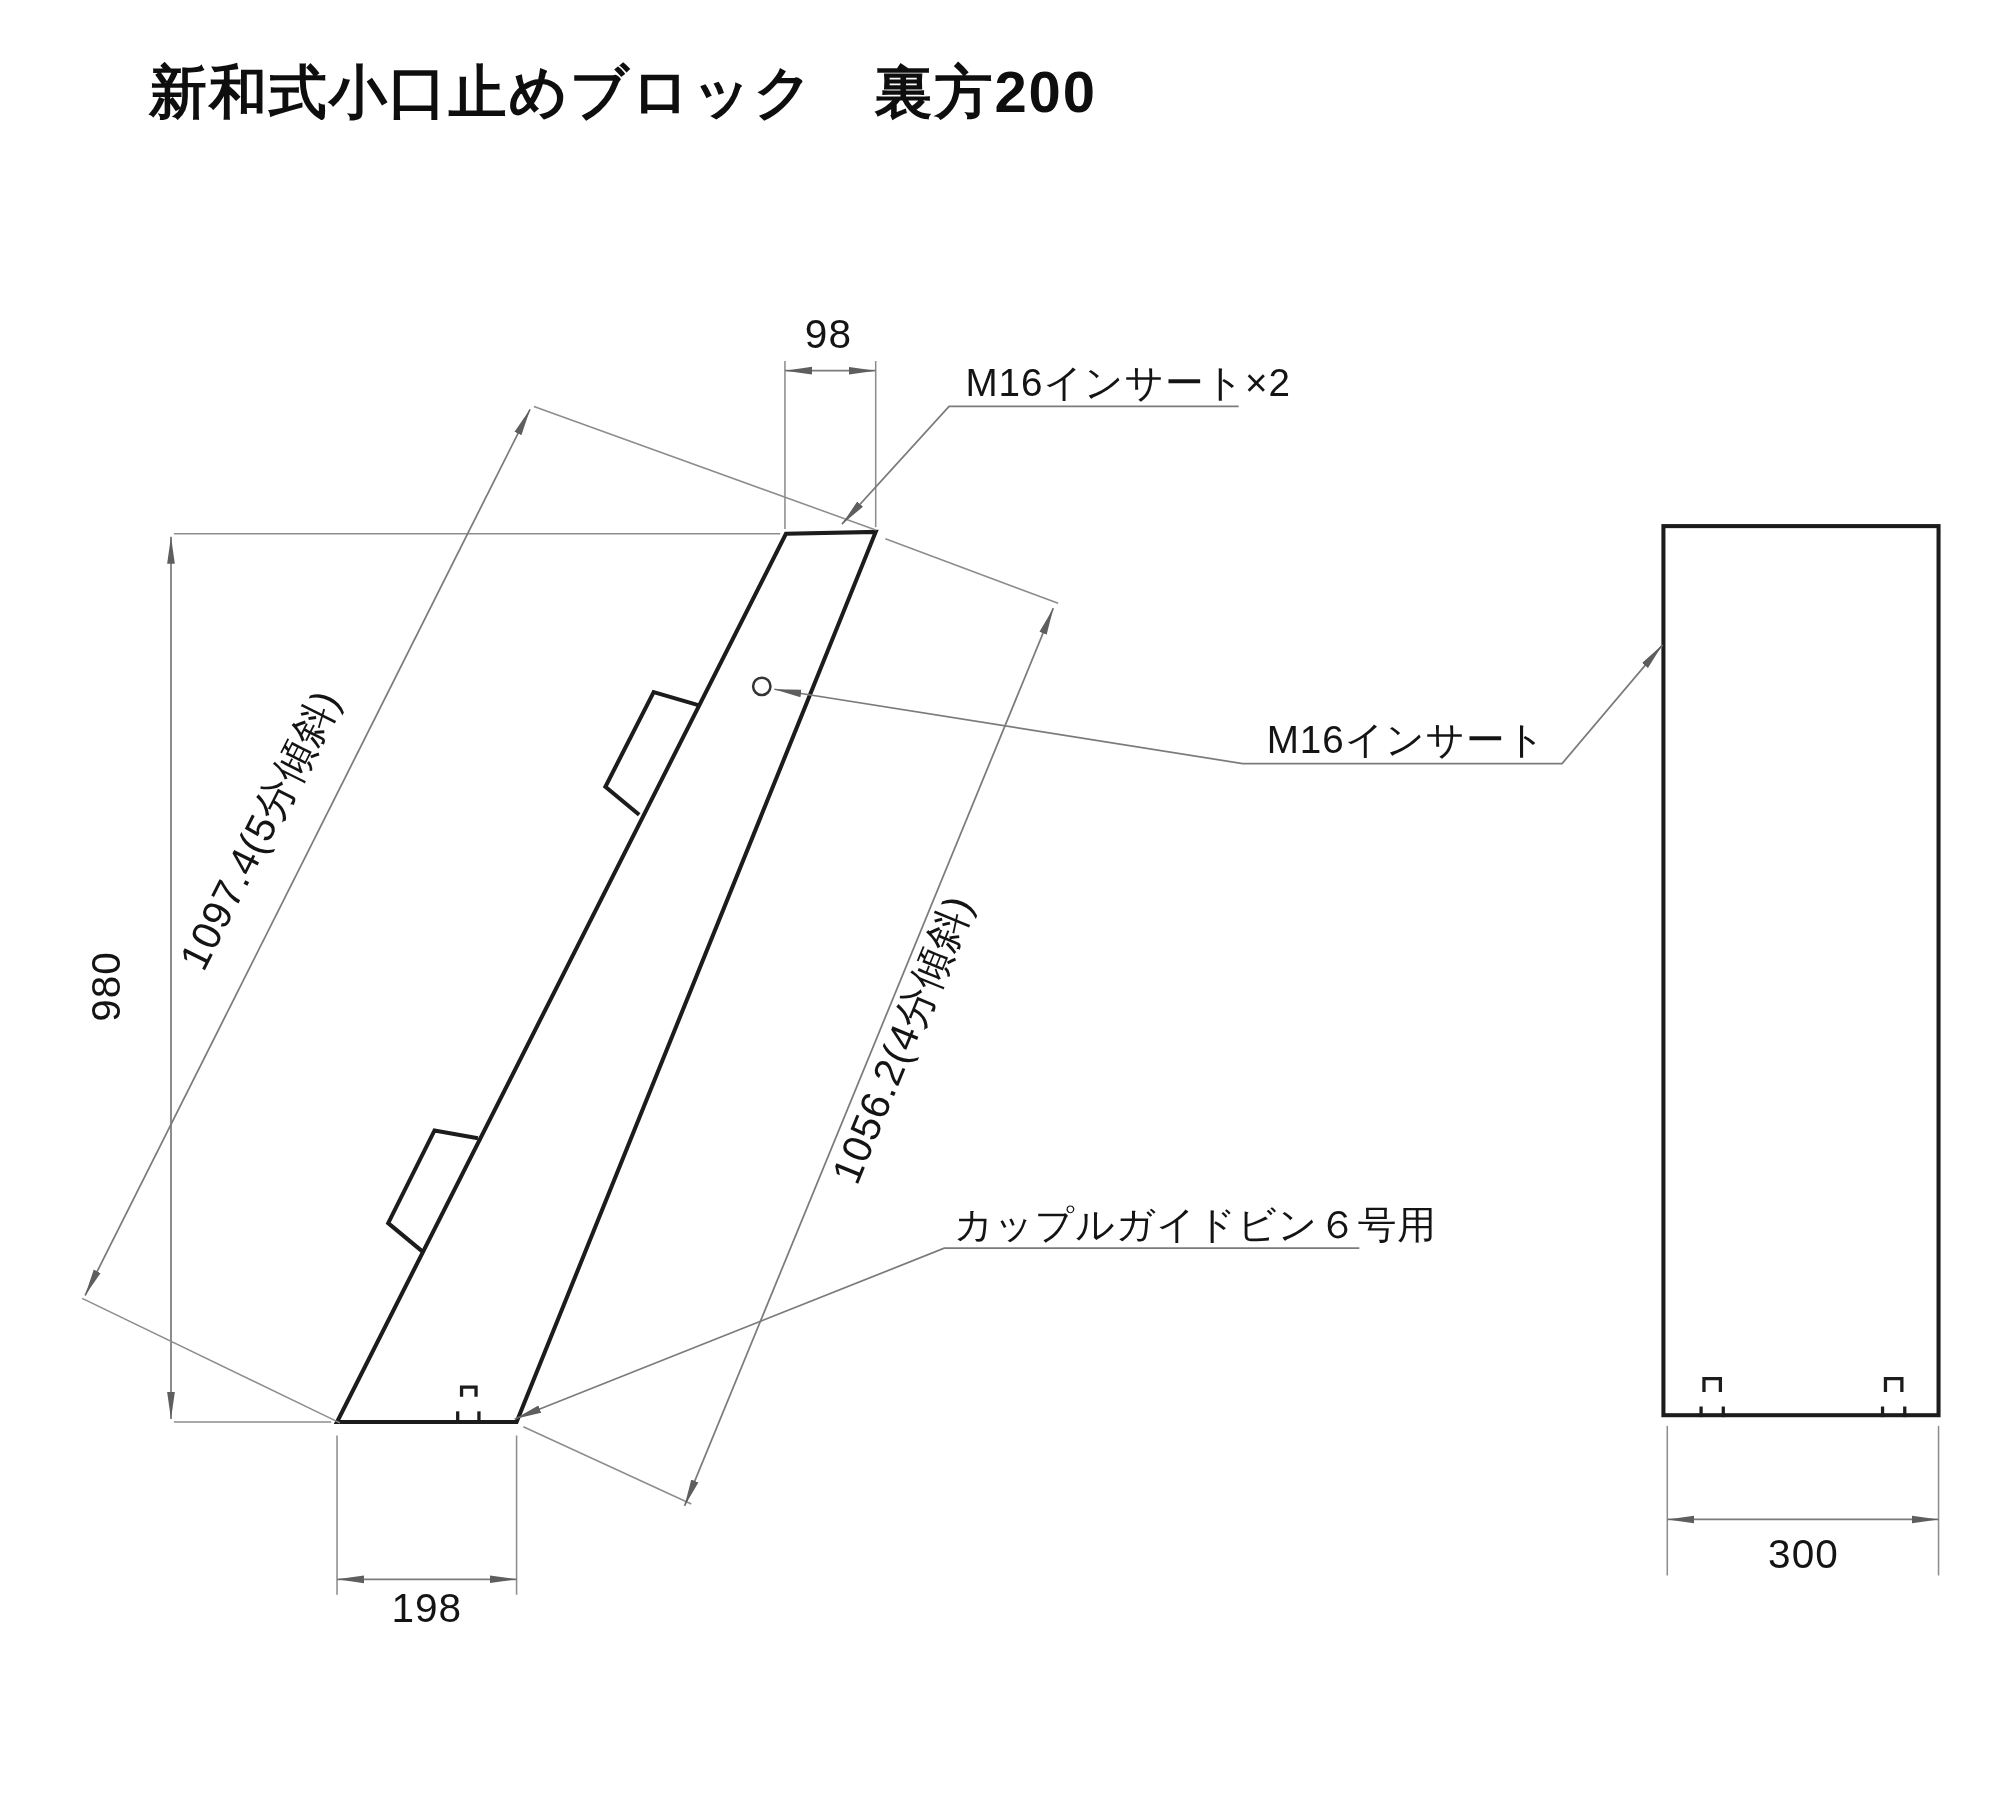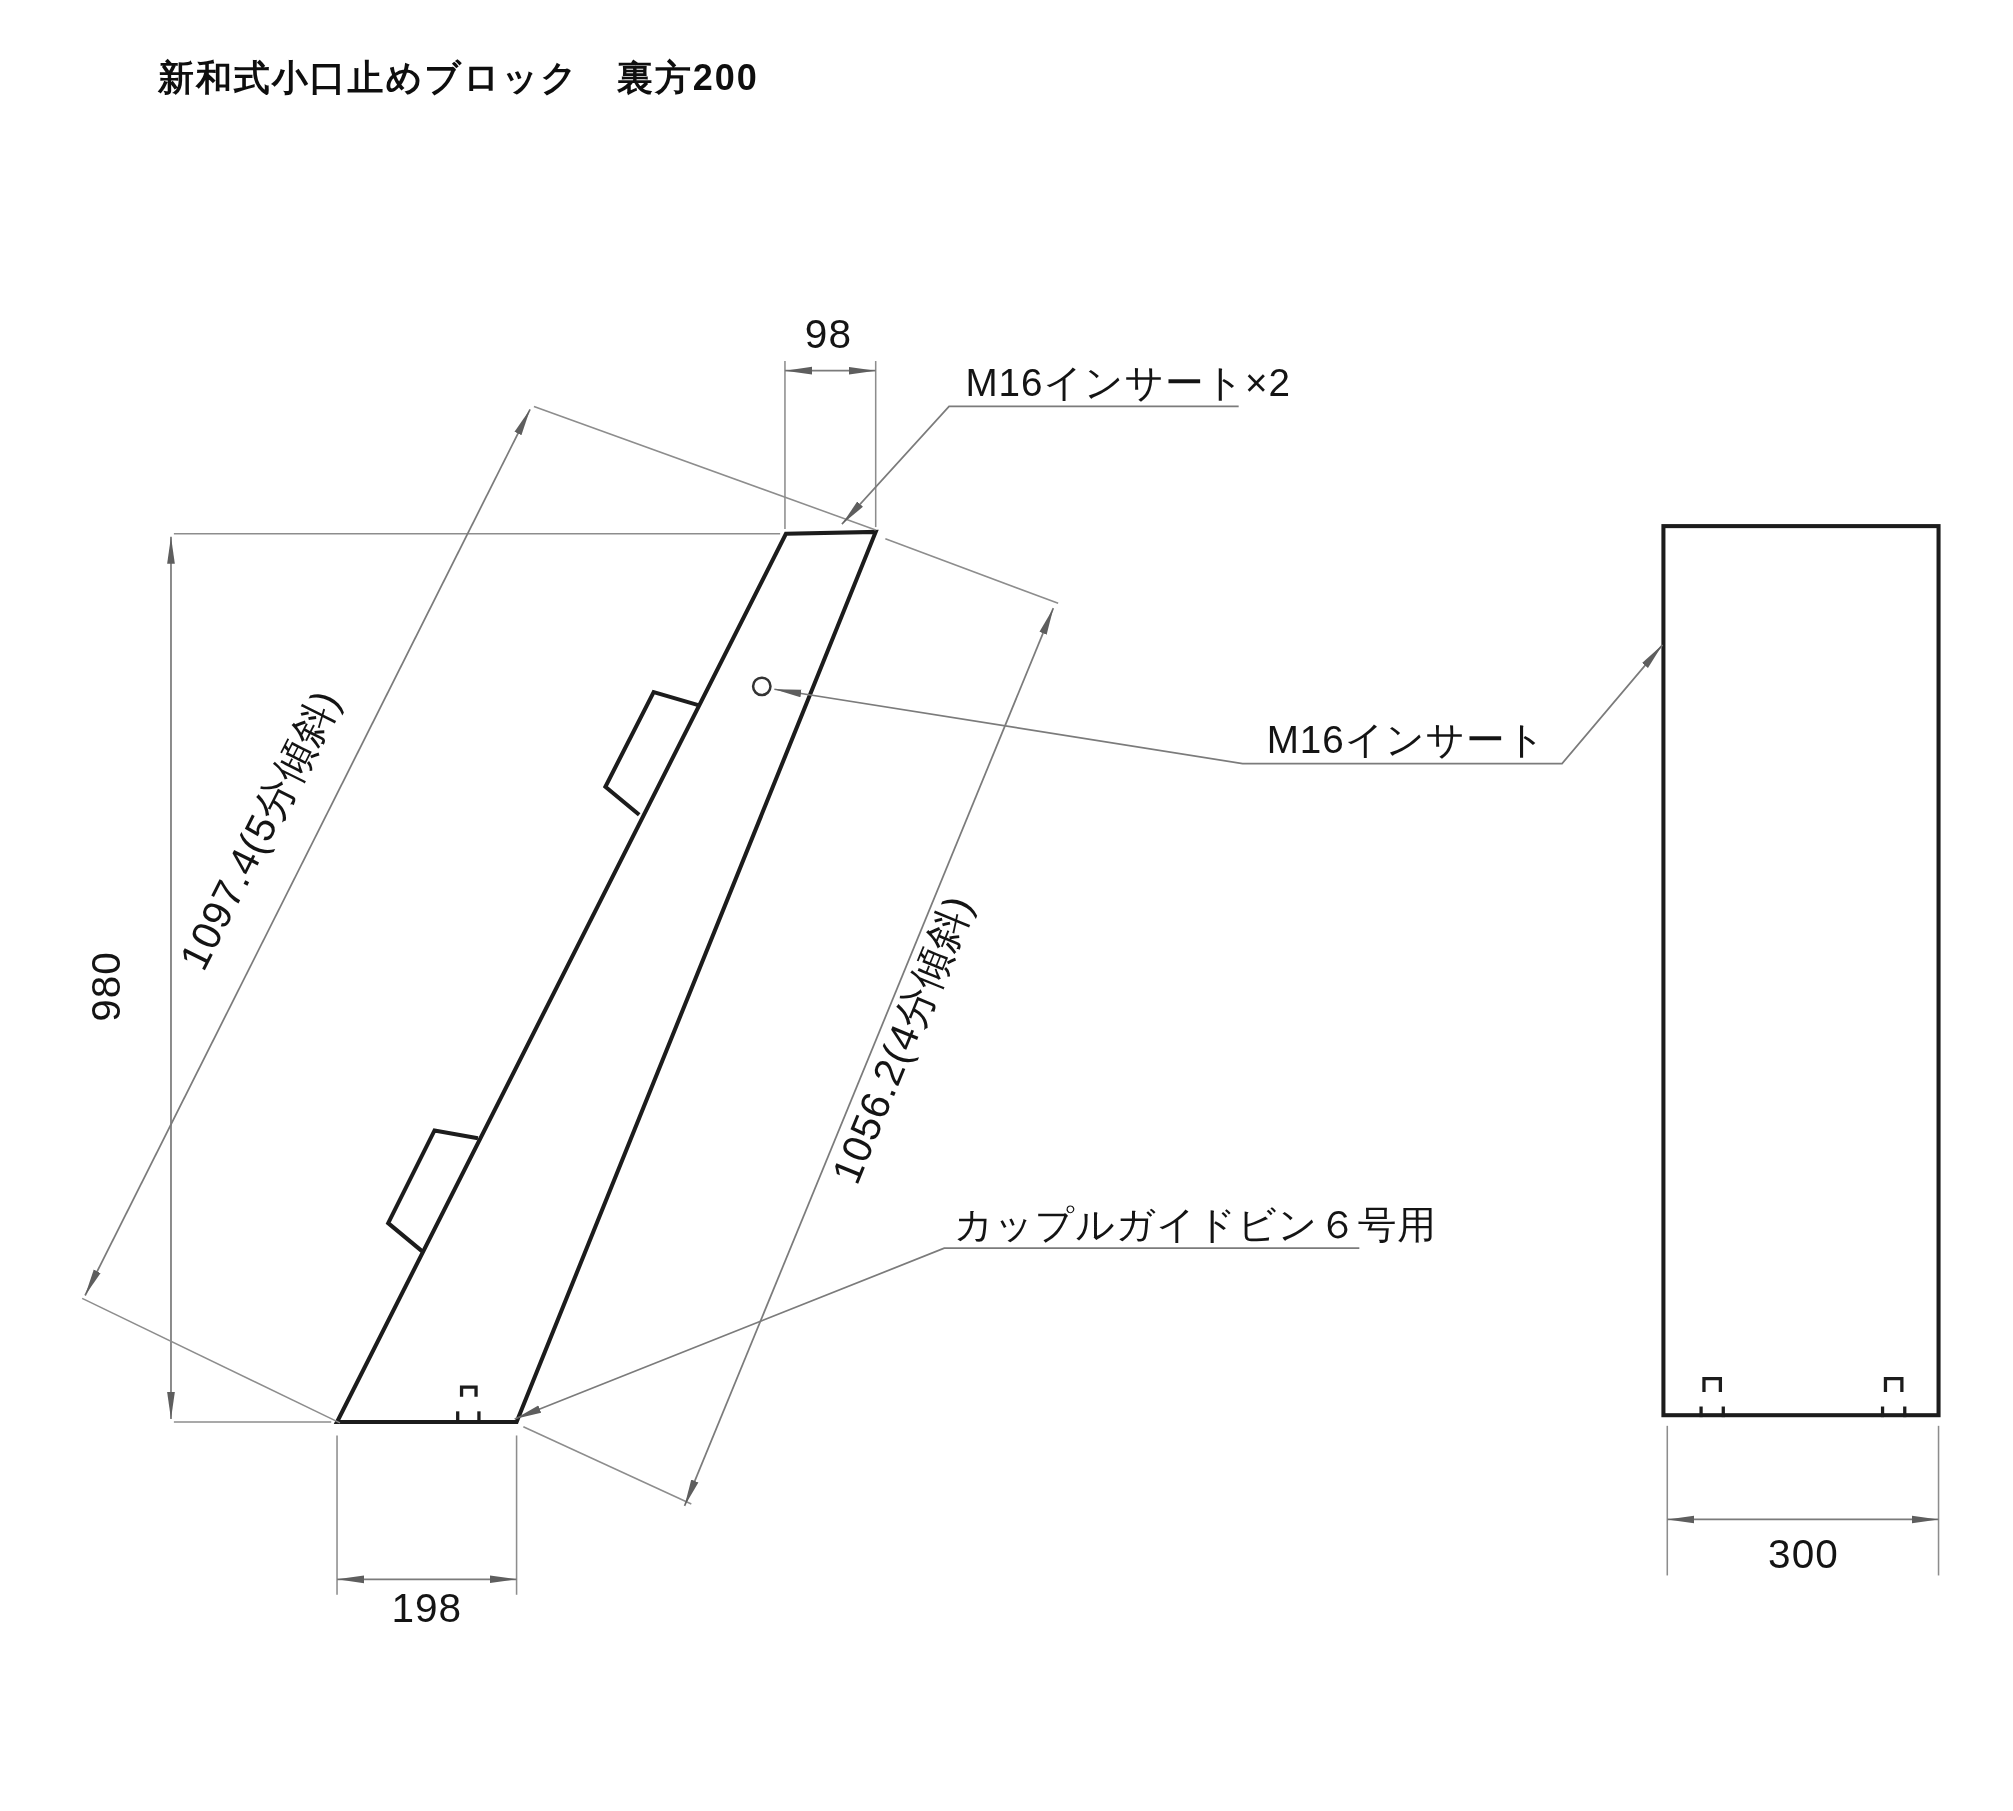--- a/index.html
+++ b/index.html
@@ -4,22 +4,22 @@
 <style>
   html,body{margin:0;padding:0;background:#ffffff;}
   #page{
     position:relative;
     width:2013px;height:1811px;
     background:#ffffff;
     font-family:"Liberation Sans", sans-serif;
     overflow:hidden;
   }
   #drawing-title{
-    position:absolute;left:158px;top:54px;
-    font-size:36px;font-weight:600;letter-spacing:1.9px;
+    position:absolute;left:149px;top:54px;
+    font-size:58px;font-weight:600;letter-spacing:1.9px;
     color:#0e0e0e;white-space:pre;
   }
   svg{position:absolute;left:0;top:0;}
   .outline{stroke:#1c1c1c;stroke-width:4.2;fill:none;stroke-linejoin:miter;}
   .thick{stroke:#1c1c1c;stroke-width:3.4;fill:none;}
   .dim{stroke:#7b7b7b;stroke-width:1.8;fill:none;}
   .ext{stroke:#8d8d8d;stroke-width:1.6;fill:none;}
   text{fill:#141414;font-family:"Liberation Sans", sans-serif;}
   .dim-text{font-size:42px;letter-spacing:1px;}
   .label-text{font-size:40px;letter-spacing:1px;}

